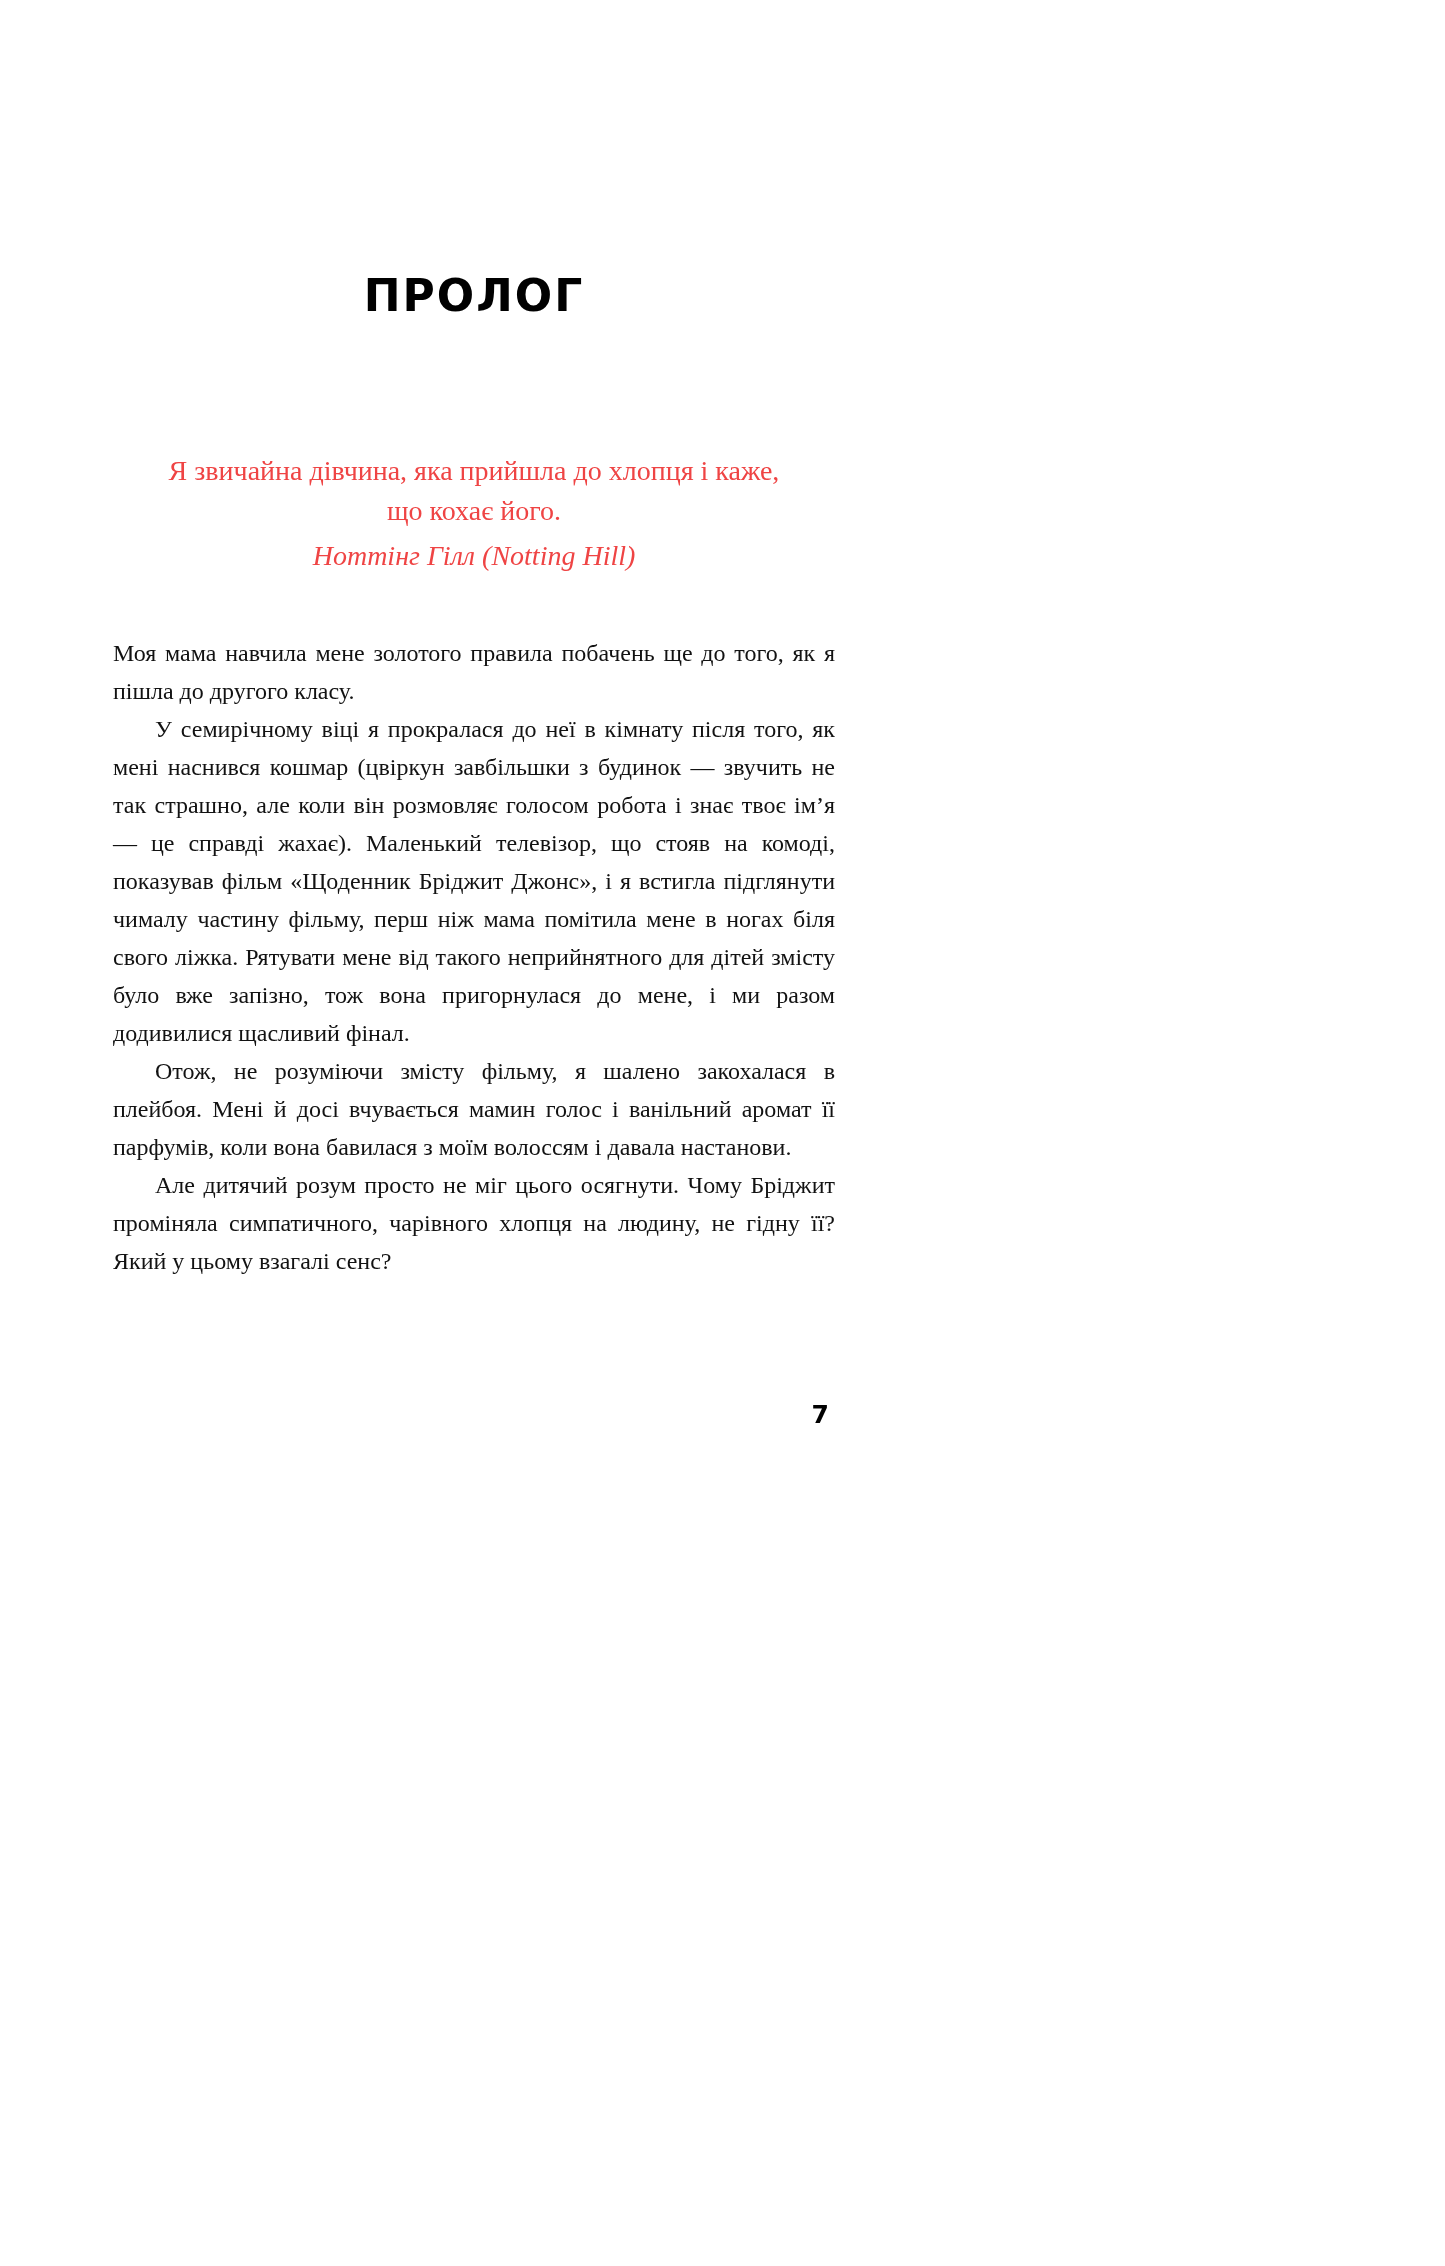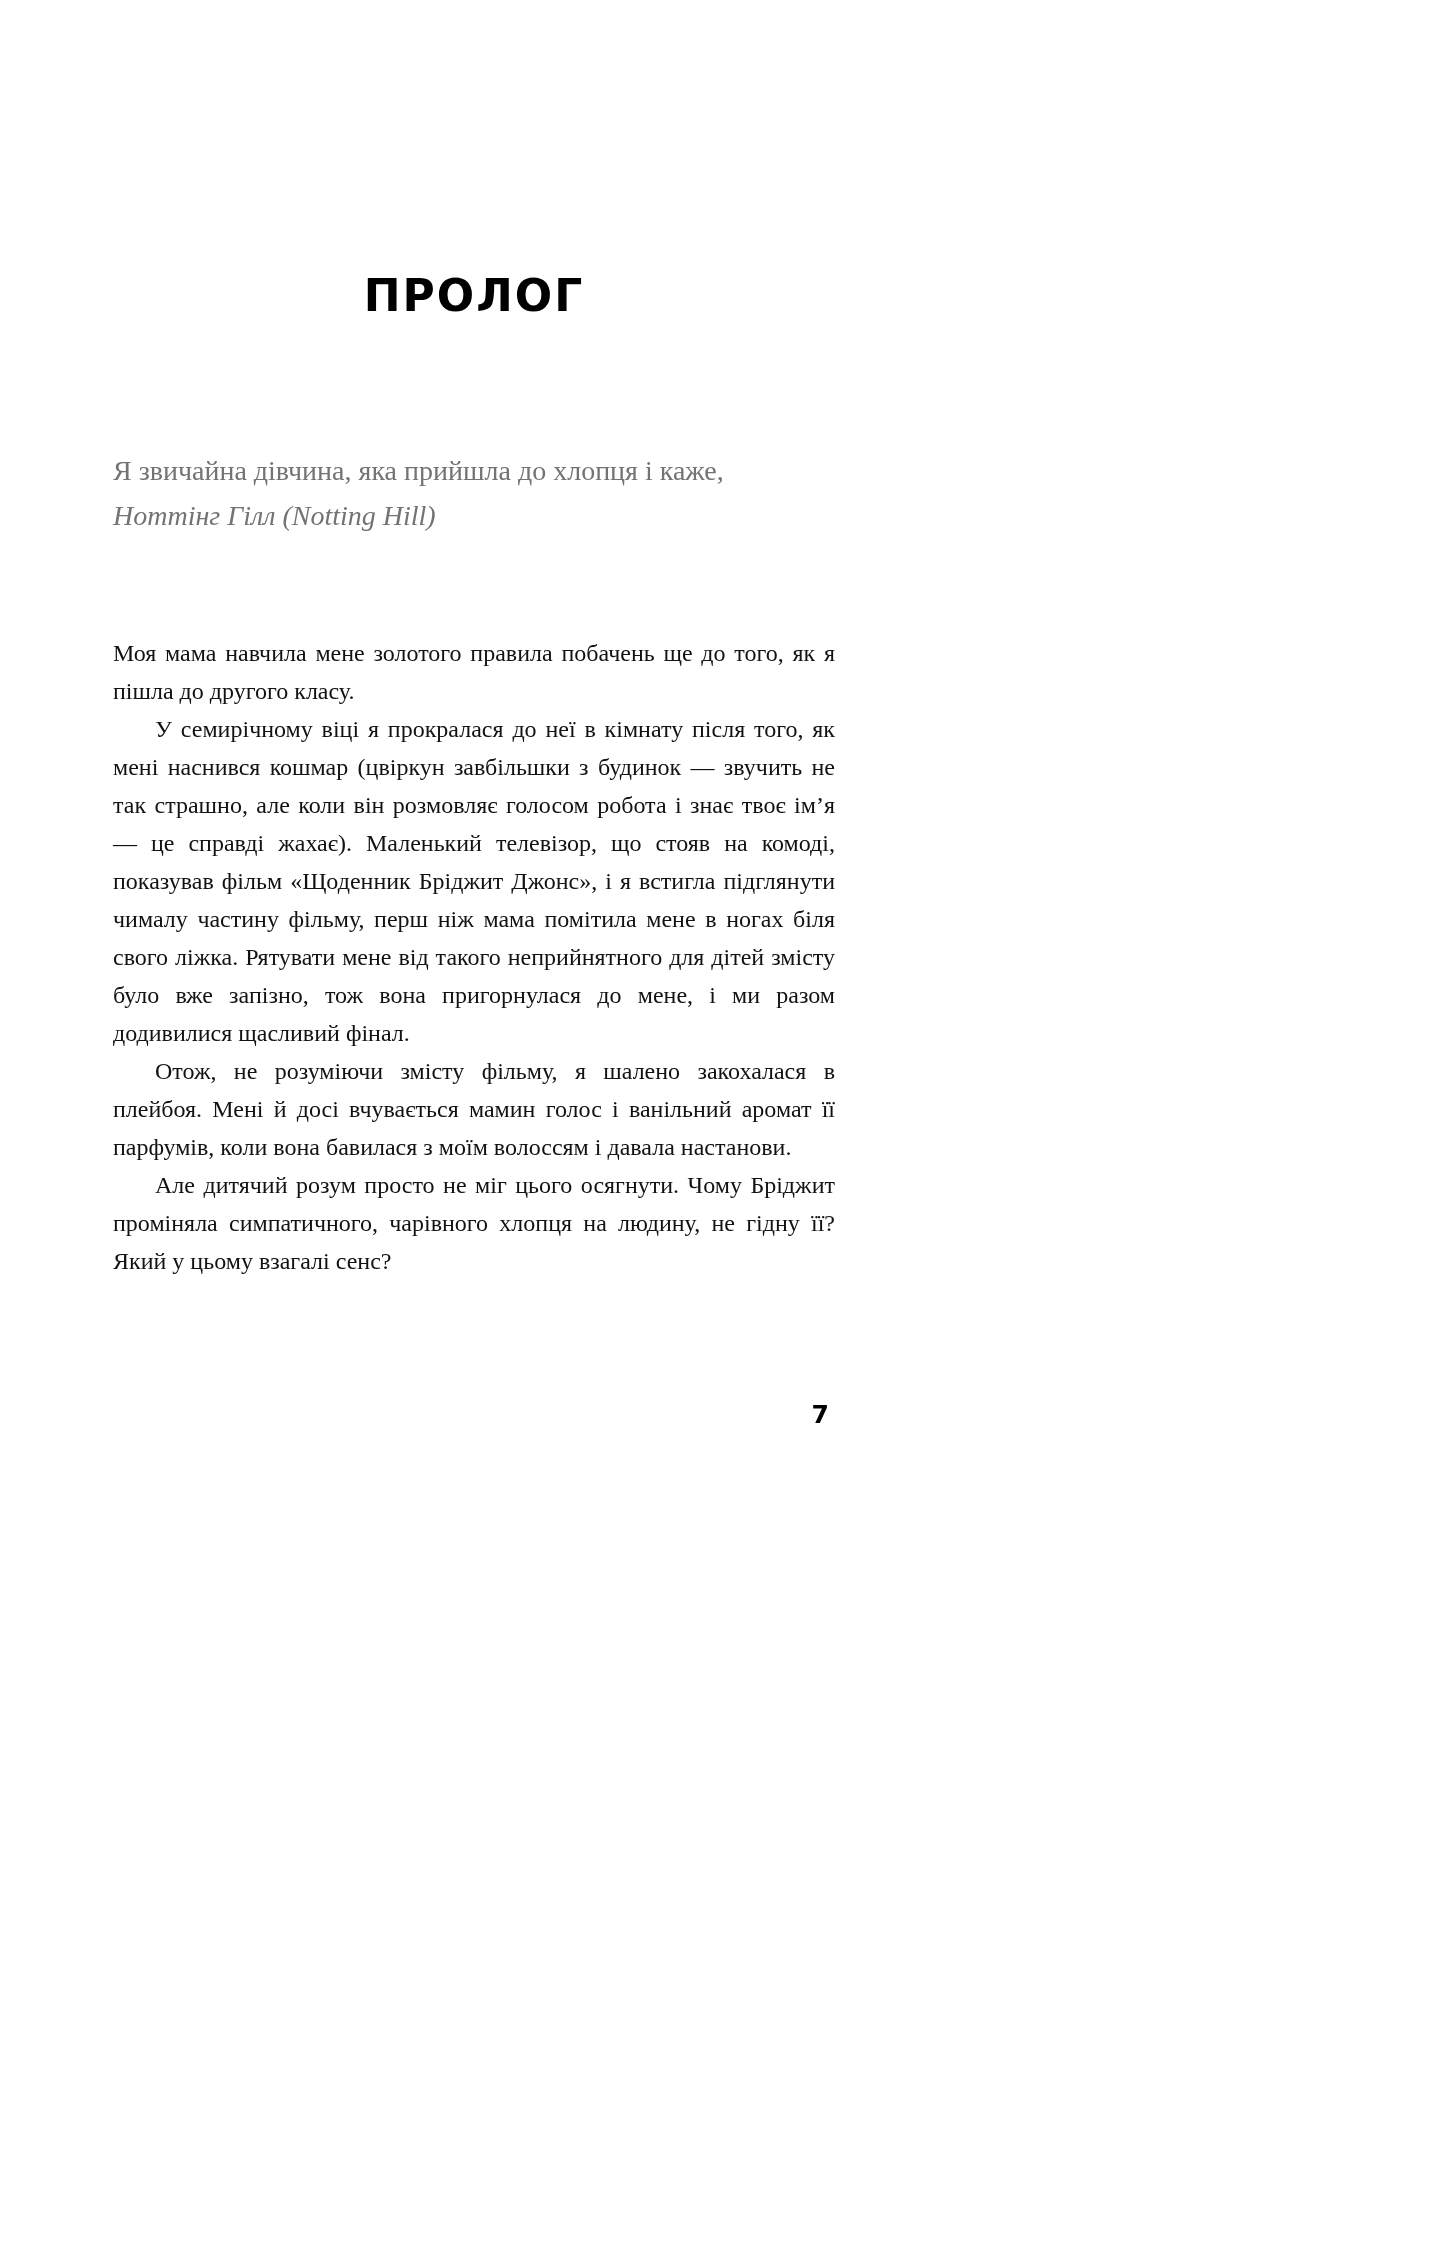--- a/index.html
+++ b/index.html
@@ -35,23 +35,24 @@
     font-size: 44px;
     line-height: 52px;
     letter-spacing: 2px;
     color: #000000;
   }
   .epigraph {
     position: absolute;
     top: 447px;
     left: 0;
     width: 100%;
+    text-align: center;
     font-size: 28px;
     line-height: 40px;
-    color: #737373;
+    color: #ef4444;
   }
   .epigraph .ep-attr {
     font-style: italic;
     margin-top: 5px;
   }
   .body-text {
     position: absolute;
     top: 630px;
     left: 0;
     width: 100%;
@@ -81,20 +82,21 @@
 </head>
 <body>
 
 <div class="page">
   <div class="column">
 
     <h1 class="title">ПРОЛОГ</h1>
 
     <div class="epigraph">
       <div class="ep-line">Я звичайна дівчина, яка прийшла до хлопця і каже,</div>
+      <div class="ep-line">що кохає його.</div>
       <div class="ep-attr">Ноттінг Гілл (Notting Hill)</div>
     </div>
 
     <div class="body-text">
       <p class="para">Моя мама навчила мене золотого правила побачень ще до того, як я пішла до другого класу.</p>
       <p class="para indent">У семирічному віці я прокралася до неї в кімнату після того, як мені наснився кошмар (цвіркун завбільшки з будинок — звучить не так страшно, але коли він розмовляє голосом робота і знає твоє ім’я — це справді жахає). Маленький телевізор, що стояв на комоді, показував фільм «Щоденник Бріджит Джонс», і я встигла підглянути чималу частину фільму, перш ніж мама помітила мене в ногах біля свого ліжка. Рятувати мене від такого неприйнятного для дітей змісту було вже запізно, тож вона пригорнулася до мене, і ми разом додивилися щасливий фінал.</p>
       <p class="para indent">Отож, не розуміючи змісту фільму, я шалено закохалася в плейбоя. Мені й досі вчувається мамин голос і ванільний аромат її парфумів, коли вона бавилася з моїм волоссям і давала настанови.</p>
       <p class="para indent">Але дитячий розум просто не міг цього осягнути. Чому Бріджит проміняла симпатичного, чарівного хлопця на людину, не гідну її? Який у цьому взагалі сенс?</p>
     </div>
 

